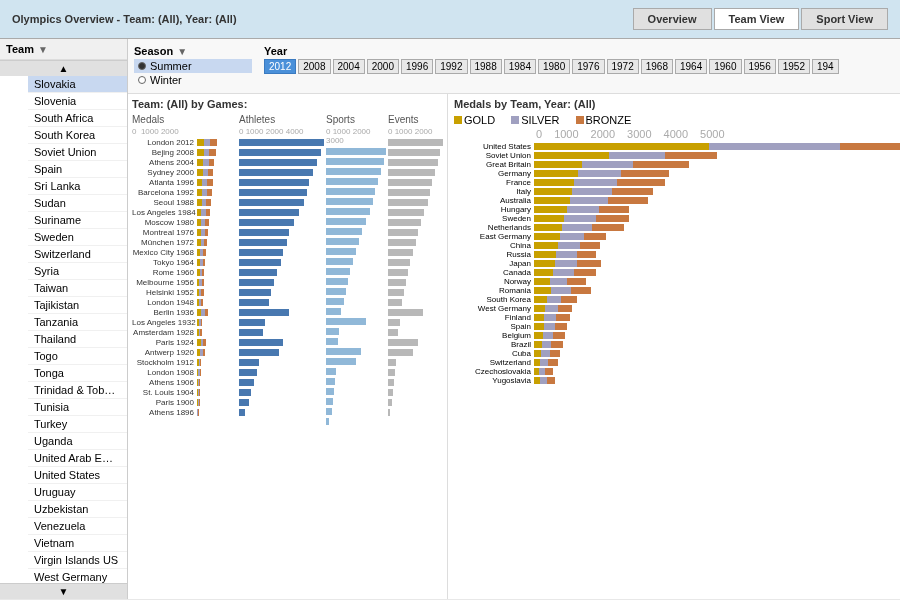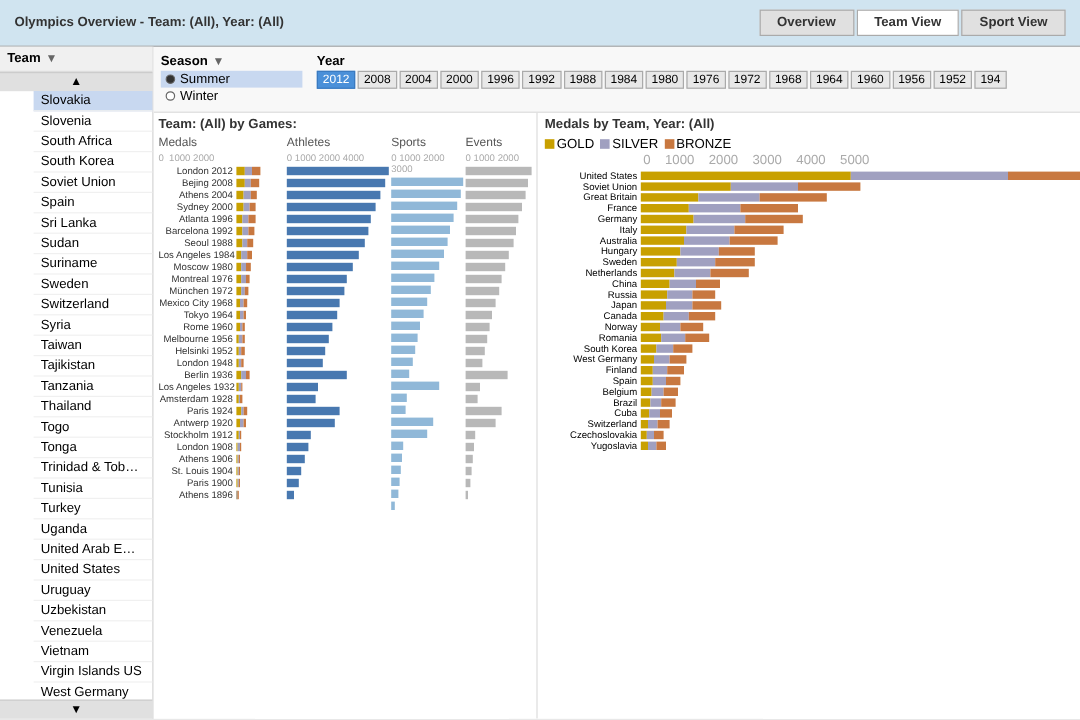--- a/index.html
+++ b/index.html
@@ -204,21 +204,21 @@
 
     
     .right-chart {
       flex: 1;
       padding: 4px 6px;
       overflow: hidden;
     }
 
     .medal-legend {
       display: flex;
-      gap: 5px;
+      gap: 16px;
       font-size: 9px;
       margin-bottom: 2px;
       align-items: center;
     }
     .legend-item {
       display: flex;
       align-items: center;
       gap: 2px;
     }
     .legend-dot {
@@ -1068,36 +1068,36 @@
             </div>
             <div class="medal-bar-row">
               <span class="medal-country-label">Great Britain</span>
               <div class="medal-bars">
                 <div class="bar-gold" style="width: 47.6636px; flex-shrink: 0;"></div>
                 <div class="bar-silver" style="width: 51.6355px; flex-shrink: 0;"></div>
                 <div class="bar-bronze" style="width: 55.6075px; flex-shrink: 0;"></div>
               </div>
             </div>
             <div class="medal-bar-row">
+              <span class="medal-country-label">Germany</span>
+              <div class="medal-bars">
+                <div class="bar-gold" style="width: 43.6916px; flex-shrink: 0;"></div>
+                <div class="bar-silver" style="width: 43.6916px; flex-shrink: 0;"></div>
+                <div class="bar-bronze" style="width: 47.6636px; flex-shrink: 0;"></div>
+              </div>
+            </div>
+            <div class="medal-bar-row">
               <span class="medal-country-label">France</span>
               <div class="medal-bars">
                 <div class="bar-gold" style="width: 39.7196px; flex-shrink: 0;"></div>
                 <div class="bar-silver" style="width: 43.6916px; flex-shrink: 0;"></div>
                 <div class="bar-bronze" style="width: 47.6636px; flex-shrink: 0;"></div>
               </div>
             </div>
             <div class="medal-bar-row">
-              <span class="medal-country-label">Germany</span>
-              <div class="medal-bars">
-                <div class="bar-gold" style="width: 43.6916px; flex-shrink: 0;"></div>
-                <div class="bar-silver" style="width: 43.6916px; flex-shrink: 0;"></div>
-                <div class="bar-bronze" style="width: 47.6636px; flex-shrink: 0;"></div>
-              </div>
-            </div>
-            <div class="medal-bar-row">
               <span class="medal-country-label">Italy</span>
               <div class="medal-bars">
                 <div class="bar-gold" style="width: 38.1308px; flex-shrink: 0;"></div>
                 <div class="bar-silver" style="width: 39.7196px; flex-shrink: 0;"></div>
                 <div class="bar-bronze" style="width: 41.3084px; flex-shrink: 0;"></div>
               </div>
             </div>
             <div class="medal-bar-row">
               <span class="medal-country-label">Australia</span>
               <div class="medal-bars">
@@ -1121,20 +1121,28 @@
                 <div class="bar-silver" style="width: 31.7757px; flex-shrink: 0;"></div>
                 <div class="bar-bronze" style="width: 33.3645px; flex-shrink: 0;"></div>
               </div>
             </div>
             <div class="medal-bar-row">
               <span class="medal-country-label">Netherlands</span>
               <div class="medal-bars">
                 <div class="bar-gold" style="width: 27.8037px; flex-shrink: 0;"></div>
                 <div class="bar-silver" style="width: 30.1869px; flex-shrink: 0;"></div>
                 <div class="bar-bronze" style="width: 31.7757px; flex-shrink: 0;"></div>
+              </div>
+            </div>
+            <div class="medal-bar-row">
+              <span class="medal-country-label">East Germany</span>
+              <div class="medal-bars">
+                <div class="bar-gold" style="width: 26.215px; flex-shrink: 0;"></div>
+                <div class="bar-silver" style="width: 23.8318px; flex-shrink: 0;"></div>
+                <div class="bar-bronze" style="width: 22.243px; flex-shrink: 0;"></div>
               </div>
             </div>
             <div class="medal-bar-row">
               <span class="medal-country-label">China</span>
               <div class="medal-bars">
                 <div class="bar-gold" style="width: 23.8318px; flex-shrink: 0;"></div>
                 <div class="bar-silver" style="width: 22.243px; flex-shrink: 0;"></div>
                 <div class="bar-bronze" style="width: 19.8598px; flex-shrink: 0;"></div>
               </div>
             </div>

